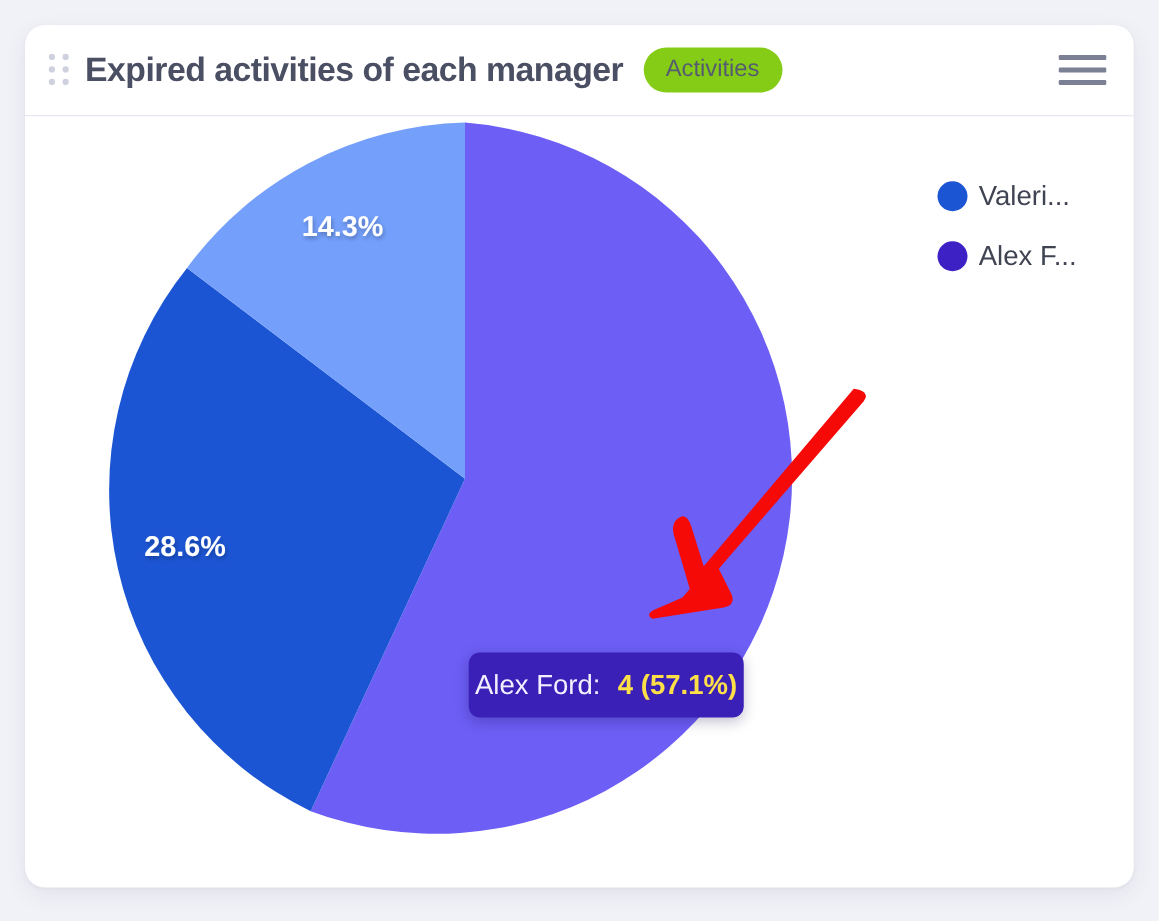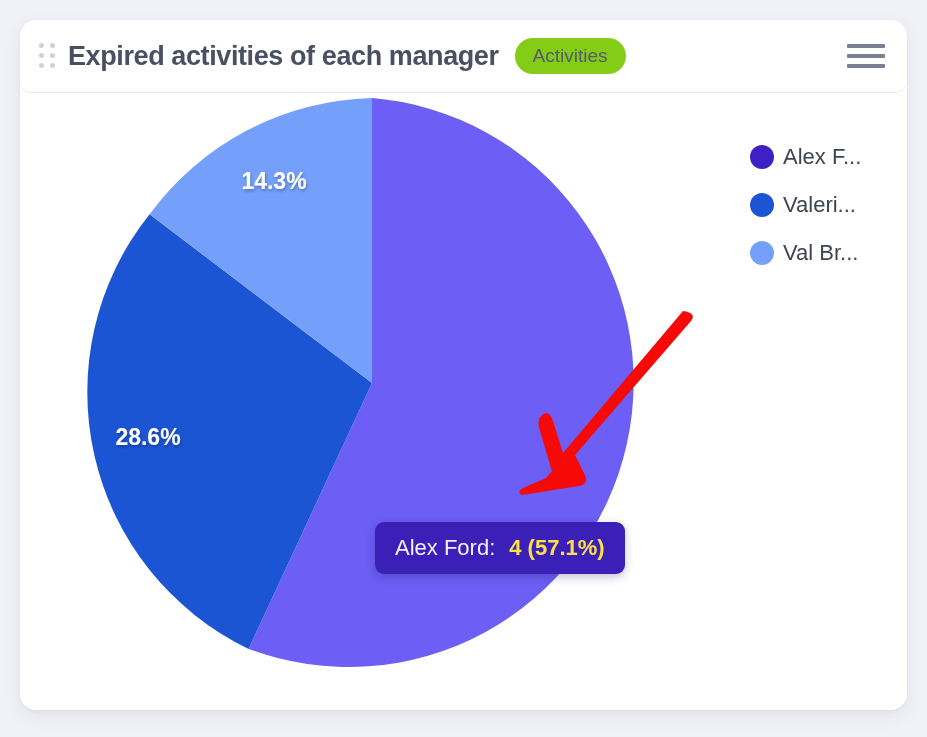--- a/index.html
+++ b/index.html
@@ -31,21 +31,20 @@
 
   
   .card-header {
     position: relative;
     height: 73px;
     border-bottom: 1px solid #e7e8f0;
     display: flex;
     align-items: center;
     padding: 0 22px 0 18px;
     box-sizing: border-box;
-    border-radius: 12px;
   }
 
   .drag-handle {
     width: 18px;
     height: 30px;
     display: grid;
     grid-template-columns: 6px 6px;
     grid-template-rows: 6px 6px 6px;
     gap: 4px 5px;
     align-content: center;
@@ -159,21 +158,21 @@
     overflow: hidden;
   }
 
   
   .chart-tooltip {
     position: absolute;
     left: 355px;
     top: 429px;
     background: #3b20b8;
     border-radius: 9px;
-    padding: 13px 20px;
+    padding: 13px 5px;
     box-sizing: border-box;
     display: flex;
     align-items: baseline;
     gap: 14px;
     box-shadow: 0 3px 10px rgba(20, 10, 70, 0.25);
     pointer-events: none;
   }
   .tooltip-name {
     color: #f2f0ff;
     font-size: 22px;
@@ -240,33 +239,29 @@
         <path d="M 352 290 L 129.6 121.3 A 285 285 0 0 1 352 5 Z" fill="#74a0fc"></path>
 
         <text class="slice-label" x="254" y="90" filter="url(#lblshadow)">14.3%</text>
         <text class="slice-label" x="128" y="346" filter="url(#lblshadow)">28.6%</text>
       </svg>
     </div>
 
     <div class="legend">
 
       <div class="legend-item">
+        <span class="legend-dot" style="background:#1c55d4"></span>
+        <span class="legend-label">Valeri...</span>
+      </div>
+
+      <div class="legend-item">
         <span class="legend-dot" style="background:#3d21c4"></span>
         <span class="legend-label">Alex F...</span>
       </div>
 
-      <div class="legend-item">
-        <span class="legend-dot" style="background:#1c55d4"></span>
-        <span class="legend-label">Valeri...</span>
-      </div>
-
-      <div class="legend-item">
-        <span class="legend-dot" style="background:#74a0fc"></span>
-        <span class="legend-label">Val Br...</span>
-      </div>
     </div>
 
     <div class="chart-tooltip">
       <span class="tooltip-name">Alex Ford:</span>
       <span class="tooltip-value">4 (57.1%)</span>
     </div>
 
     <svg class="annotation-arrow" viewBox="0 0 190 200">
       <path d="M 168 8
                L 48 150

